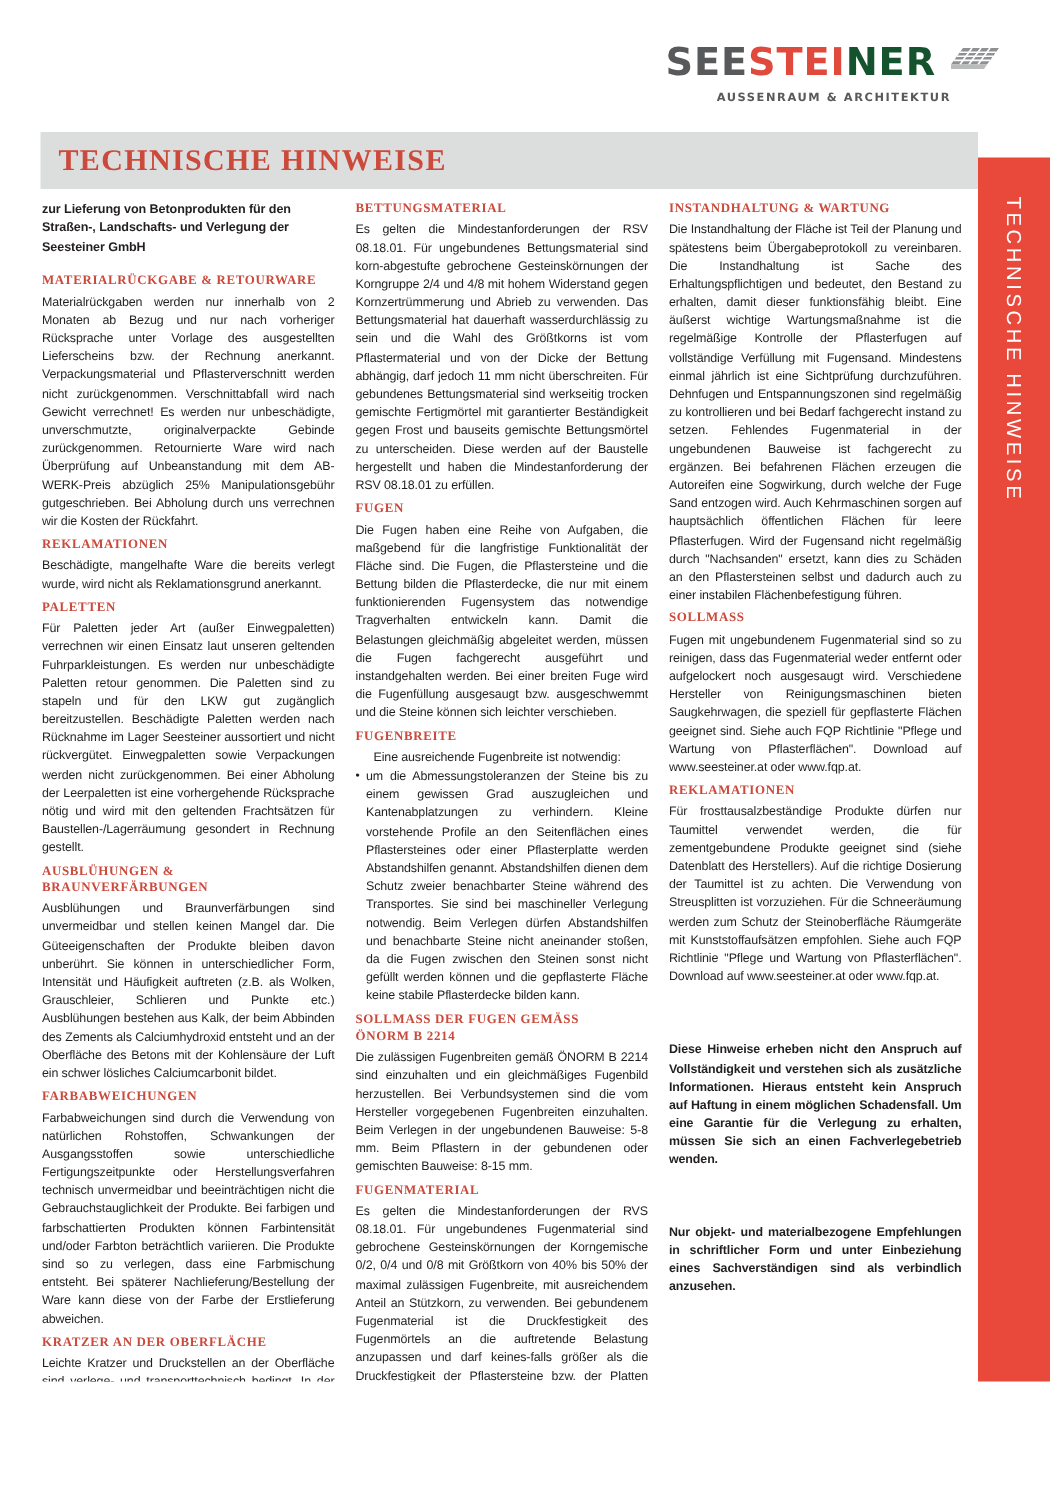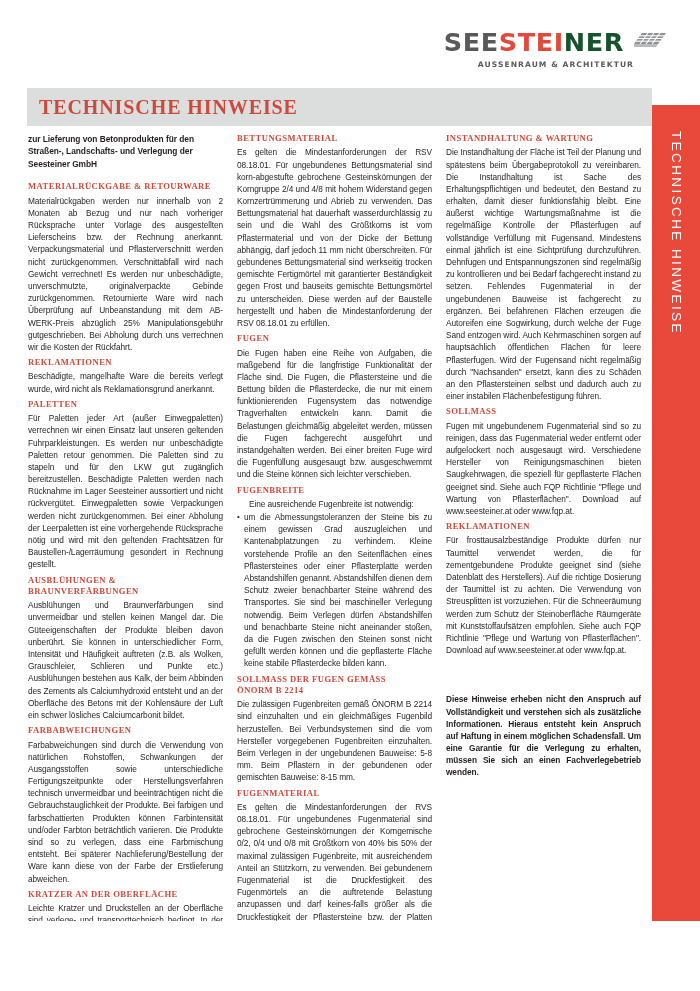--- a/index.html
+++ b/index.html
@@ -260,16 +260,17 @@
 
       <h2 class="sec">SOLLMASS</h2>
       <p class="body">Fugen mit ungebundenem Fugenmaterial sind so zu reinigen, dass das Fugenmaterial weder entfernt oder aufgelockert noch ausgesaugt wird. Verschiedene Hersteller von Reinigungsmaschinen bieten Saugkehrwagen, die speziell für gepflasterte Flächen geeignet sind. Siehe auch FQP Richtlinie "Pflege und Wartung von Pflasterflächen". Download auf www.seesteiner.at oder www.fqp.at.</p>
 
       <h2 class="sec">REKLAMATIONEN</h2>
       <p class="body">Für frosttausalzbeständige Produkte dürfen nur Taumittel verwendet werden, die für zementgebundene Produkte geeignet sind (siehe Datenblatt des Herstellers). Auf die richtige Dosierung der Taumittel ist zu achten. Die Verwendung von Streusplitten ist vorzuziehen. Für die Schneeräumung werden zum Schutz der Steinoberfläche Räumgeräte mit Kunststoffaufsätzen empfohlen. Siehe auch FQP Richtlinie "Pflege und Wartung von Pflasterflächen". Download auf www.seesteiner.at oder www.fqp.at.</p>
 
       <div class="spacer-md"></div>
       <p class="bold-note">Diese Hinweise erheben nicht den Anspruch auf Vollständigkeit und verstehen sich als zusätzliche Informationen. Hieraus entsteht kein Anspruch auf Haftung in einem möglichen Schadensfall. Um eine Garantie für die Verlegung zu erhalten, müssen Sie sich an einen Fachverlegebetrieb wenden.</p>
       <div class="spacer-md"></div>
+      <p class="bold-note">Nur objekt- und materialbezogene Empfehlungen in schriftlicher Form und unter Einbeziehung eines Sachverständigen sind als verbindlich anzusehen.</p>
     </div>
 
   </div>
 </div>
 
 </body></html>

